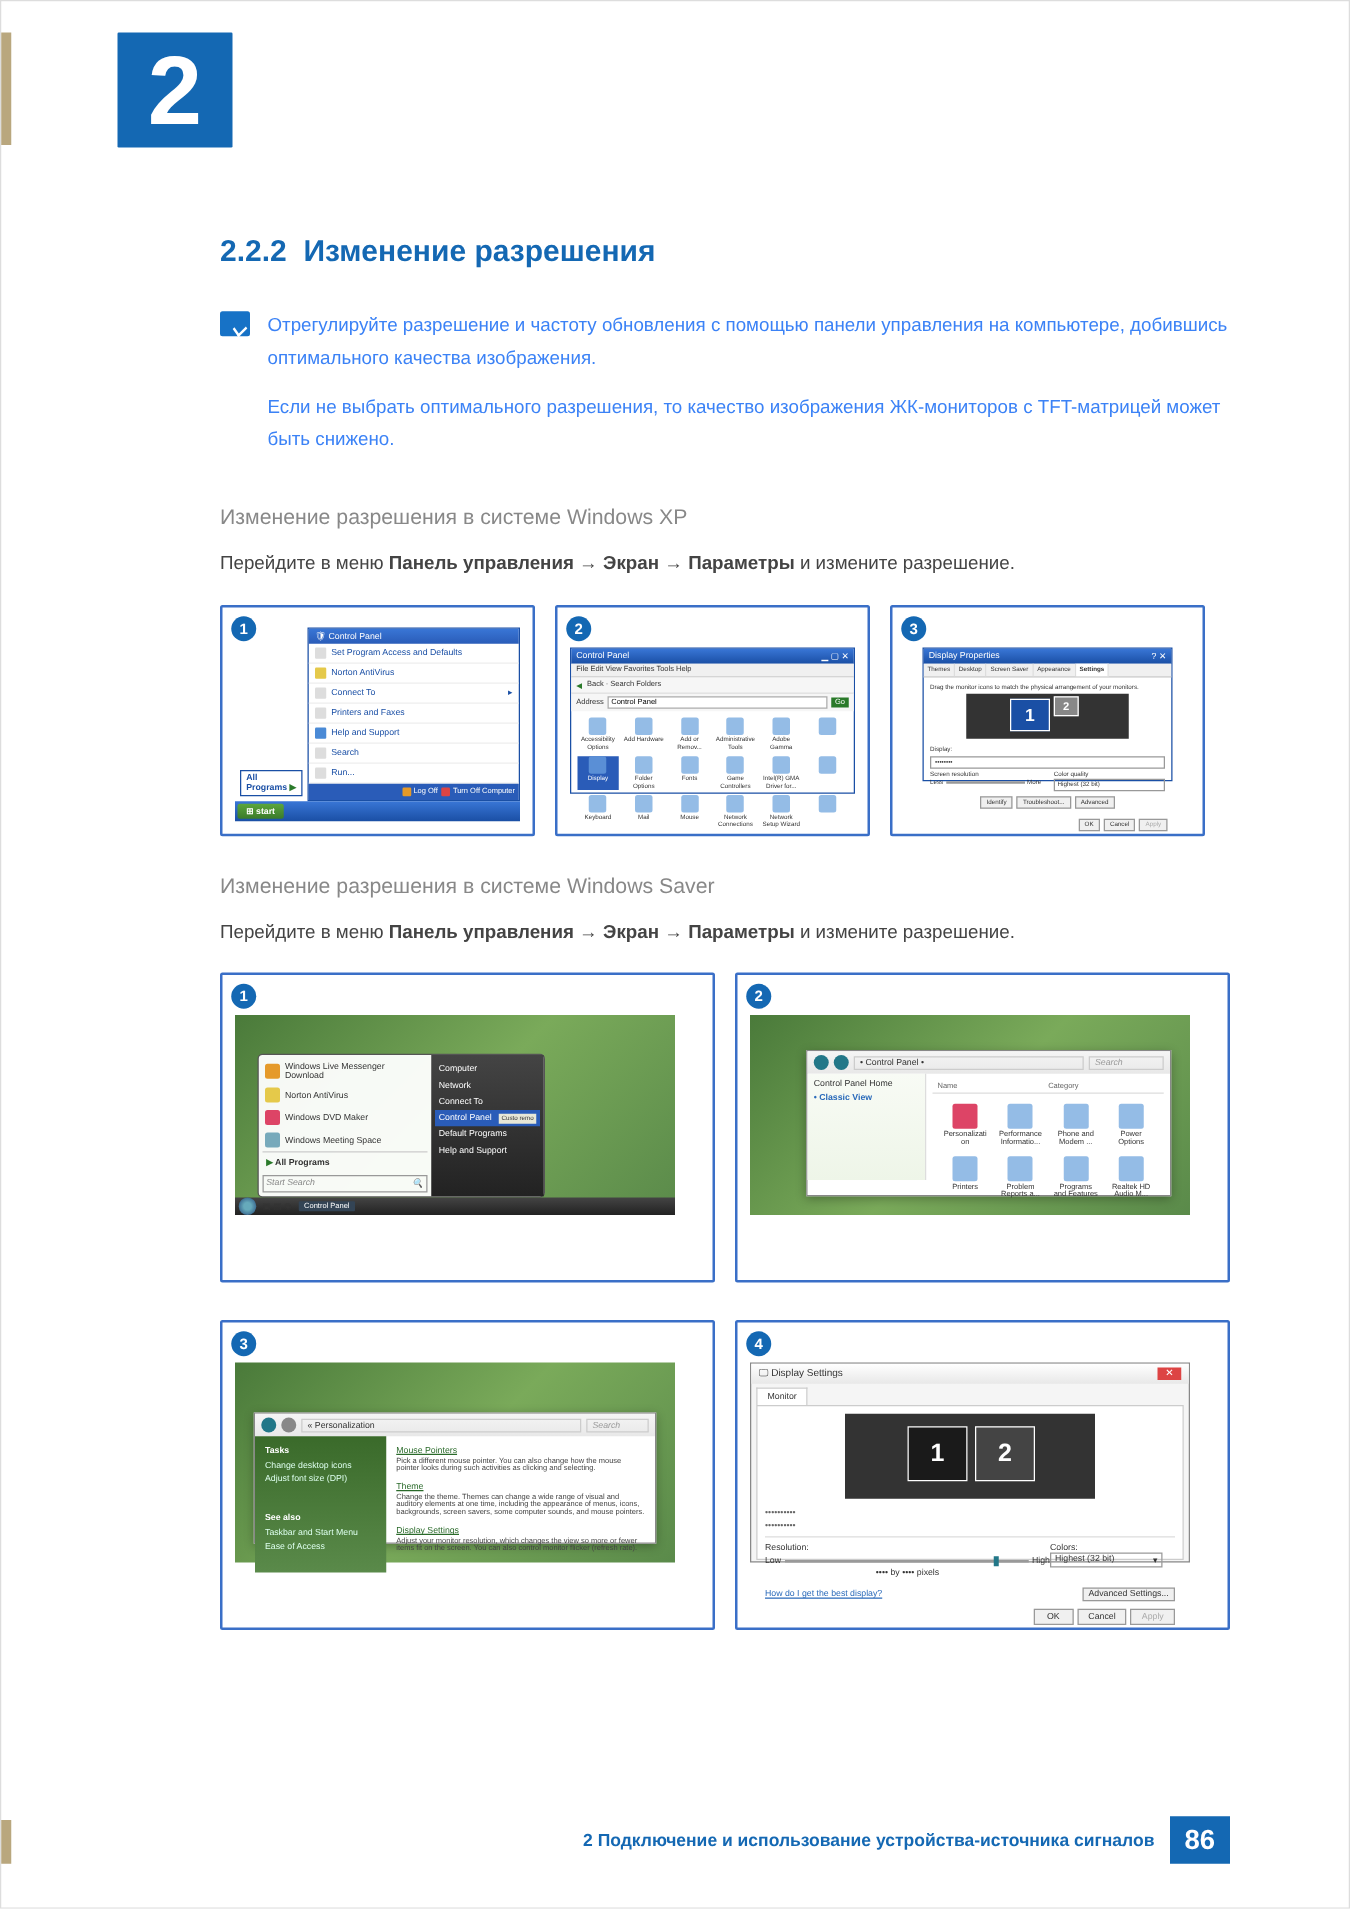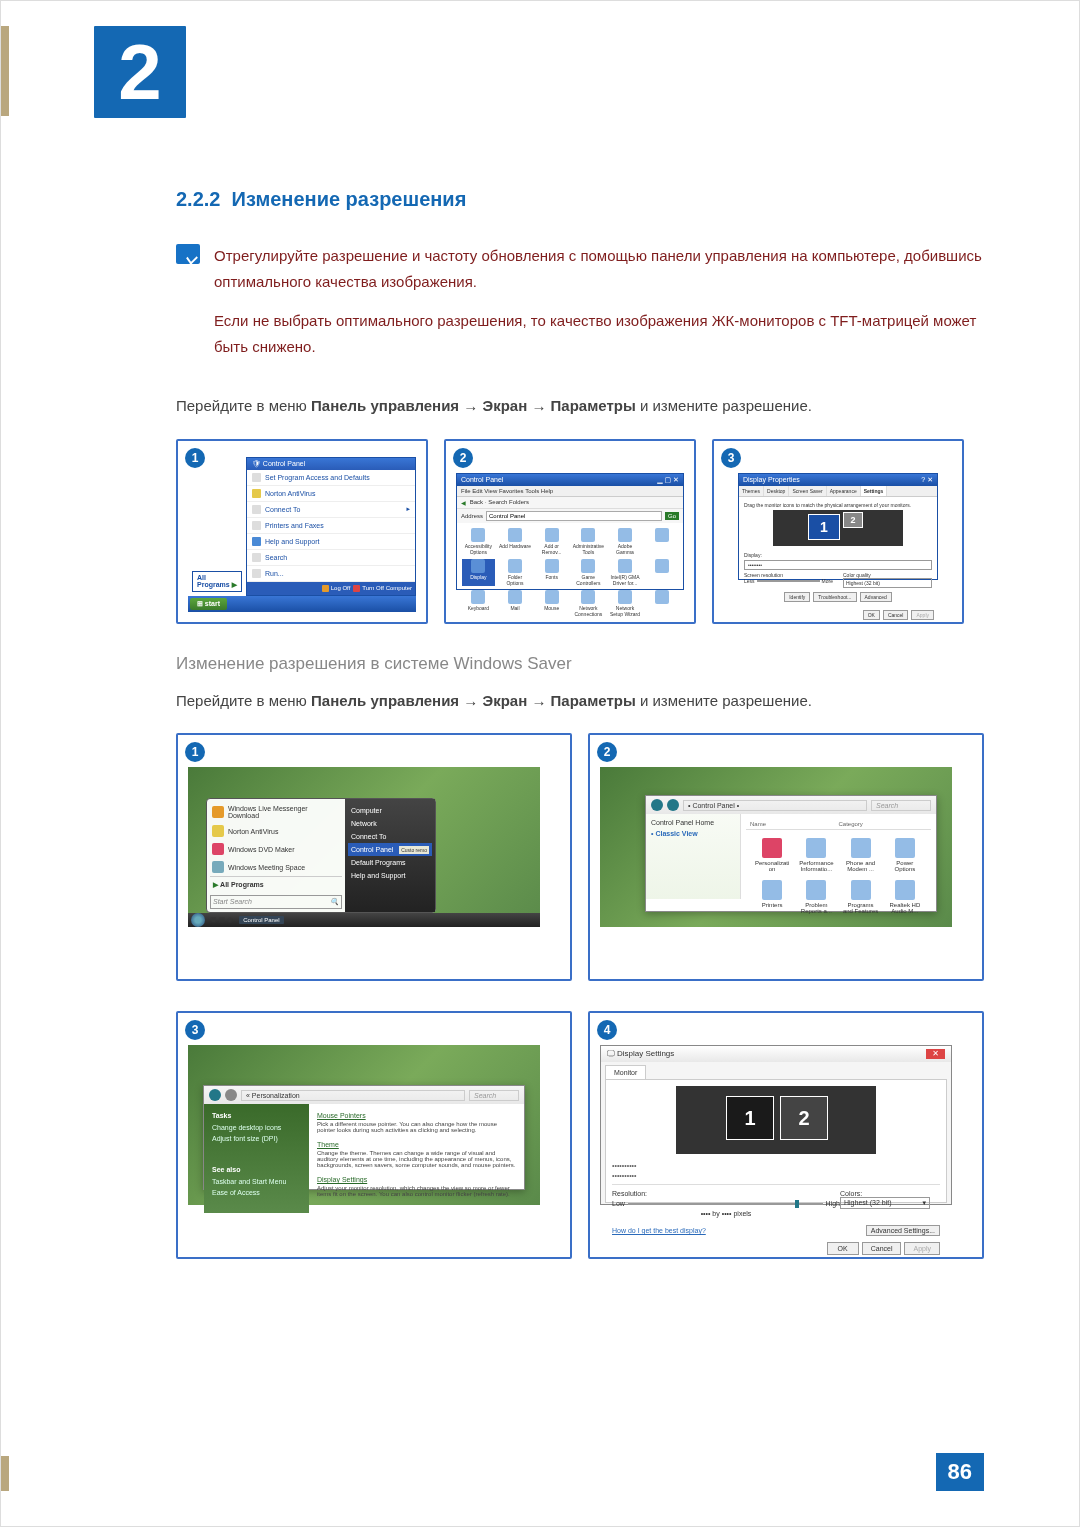--- a/index.html
+++ b/index.html
@@ -52,21 +52,21 @@
       margin-top: 12px;
       line-height: 1.3;
       max-width: 720px;
     }
     .content {
       padding-left: 175px;
       padding-right: 95px;
     }
     .section-heading {
       color: #1468b3;
-      font-size: 20px;
+      font-size: 24px;
       font-weight: bold;
       margin-bottom: 32px;
     }
     .note-row {
       display: flex;
       margin-bottom: 20px;
     }
     .note-icon {
       width: 24px;
       height: 20px;
@@ -84,21 +84,21 @@
       bottom: 2px;
       width: 8px;
       height: 6px;
       border-bottom: 2px solid #fff;
       border-left: 2px solid #fff;
       transform: rotate(-45deg) skew(-10deg);
     }
     .body-text {
       font-size: 15px;
       line-height: 1.7;
-      color: #7f1d1d;
+      color: #3b82f6;
       margin-bottom: 14px;
     }
     .subheading {
       color: #888;
       font-size: 17px;
       margin-top: 26px;
       margin-bottom: 14px;
     }
     .instruction {
       font-size: 15px;
@@ -292,20 +292,21 @@
     </div>
 
     <div class="note-row">
       <div class="note-icon"></div>
       <div>
         <div class="body-text">Отрегулируйте разрешение и частоту обновления с помощью панели управления на компьютере, добившись оптимального качества изображения.</div>
         <div class="body-text">Если не выбрать оптимального разрешения, то качество изображения ЖК-мониторов с TFT-матрицей может быть снижено.</div>
       </div>
     </div>
 
+    <div class="subheading">Изменение разрешения в системе Windows XP</div>
     <div class="instruction">
       <span>Перейдите в меню </span><b>Панель управления</b> <span class="arrow">→</span> <b>Экран</b> <span class="arrow">→</span> <b>Параметры</b><span> и измените разрешение.</span>
     </div>
 
     <div class="shot-row xp-row">
 
       <div class="shot">
         <div class="shot-num">1</div>
         <div class="shot-content xp-start">
           <div style="display:flex; align-items:flex-end;">
@@ -646,16 +647,17 @@
             </div>
           </div>
         </div>
       </div>
     </div>
 
   </div>
 
   <div class="footer-stripe"></div>
   <div class="footer">
+    <div class="footer-text">2 Подключение и использование устройства-источника сигналов</div>
     <div class="page-num">86</div>
   </div>
 
 </div>
 
 </body></html>

